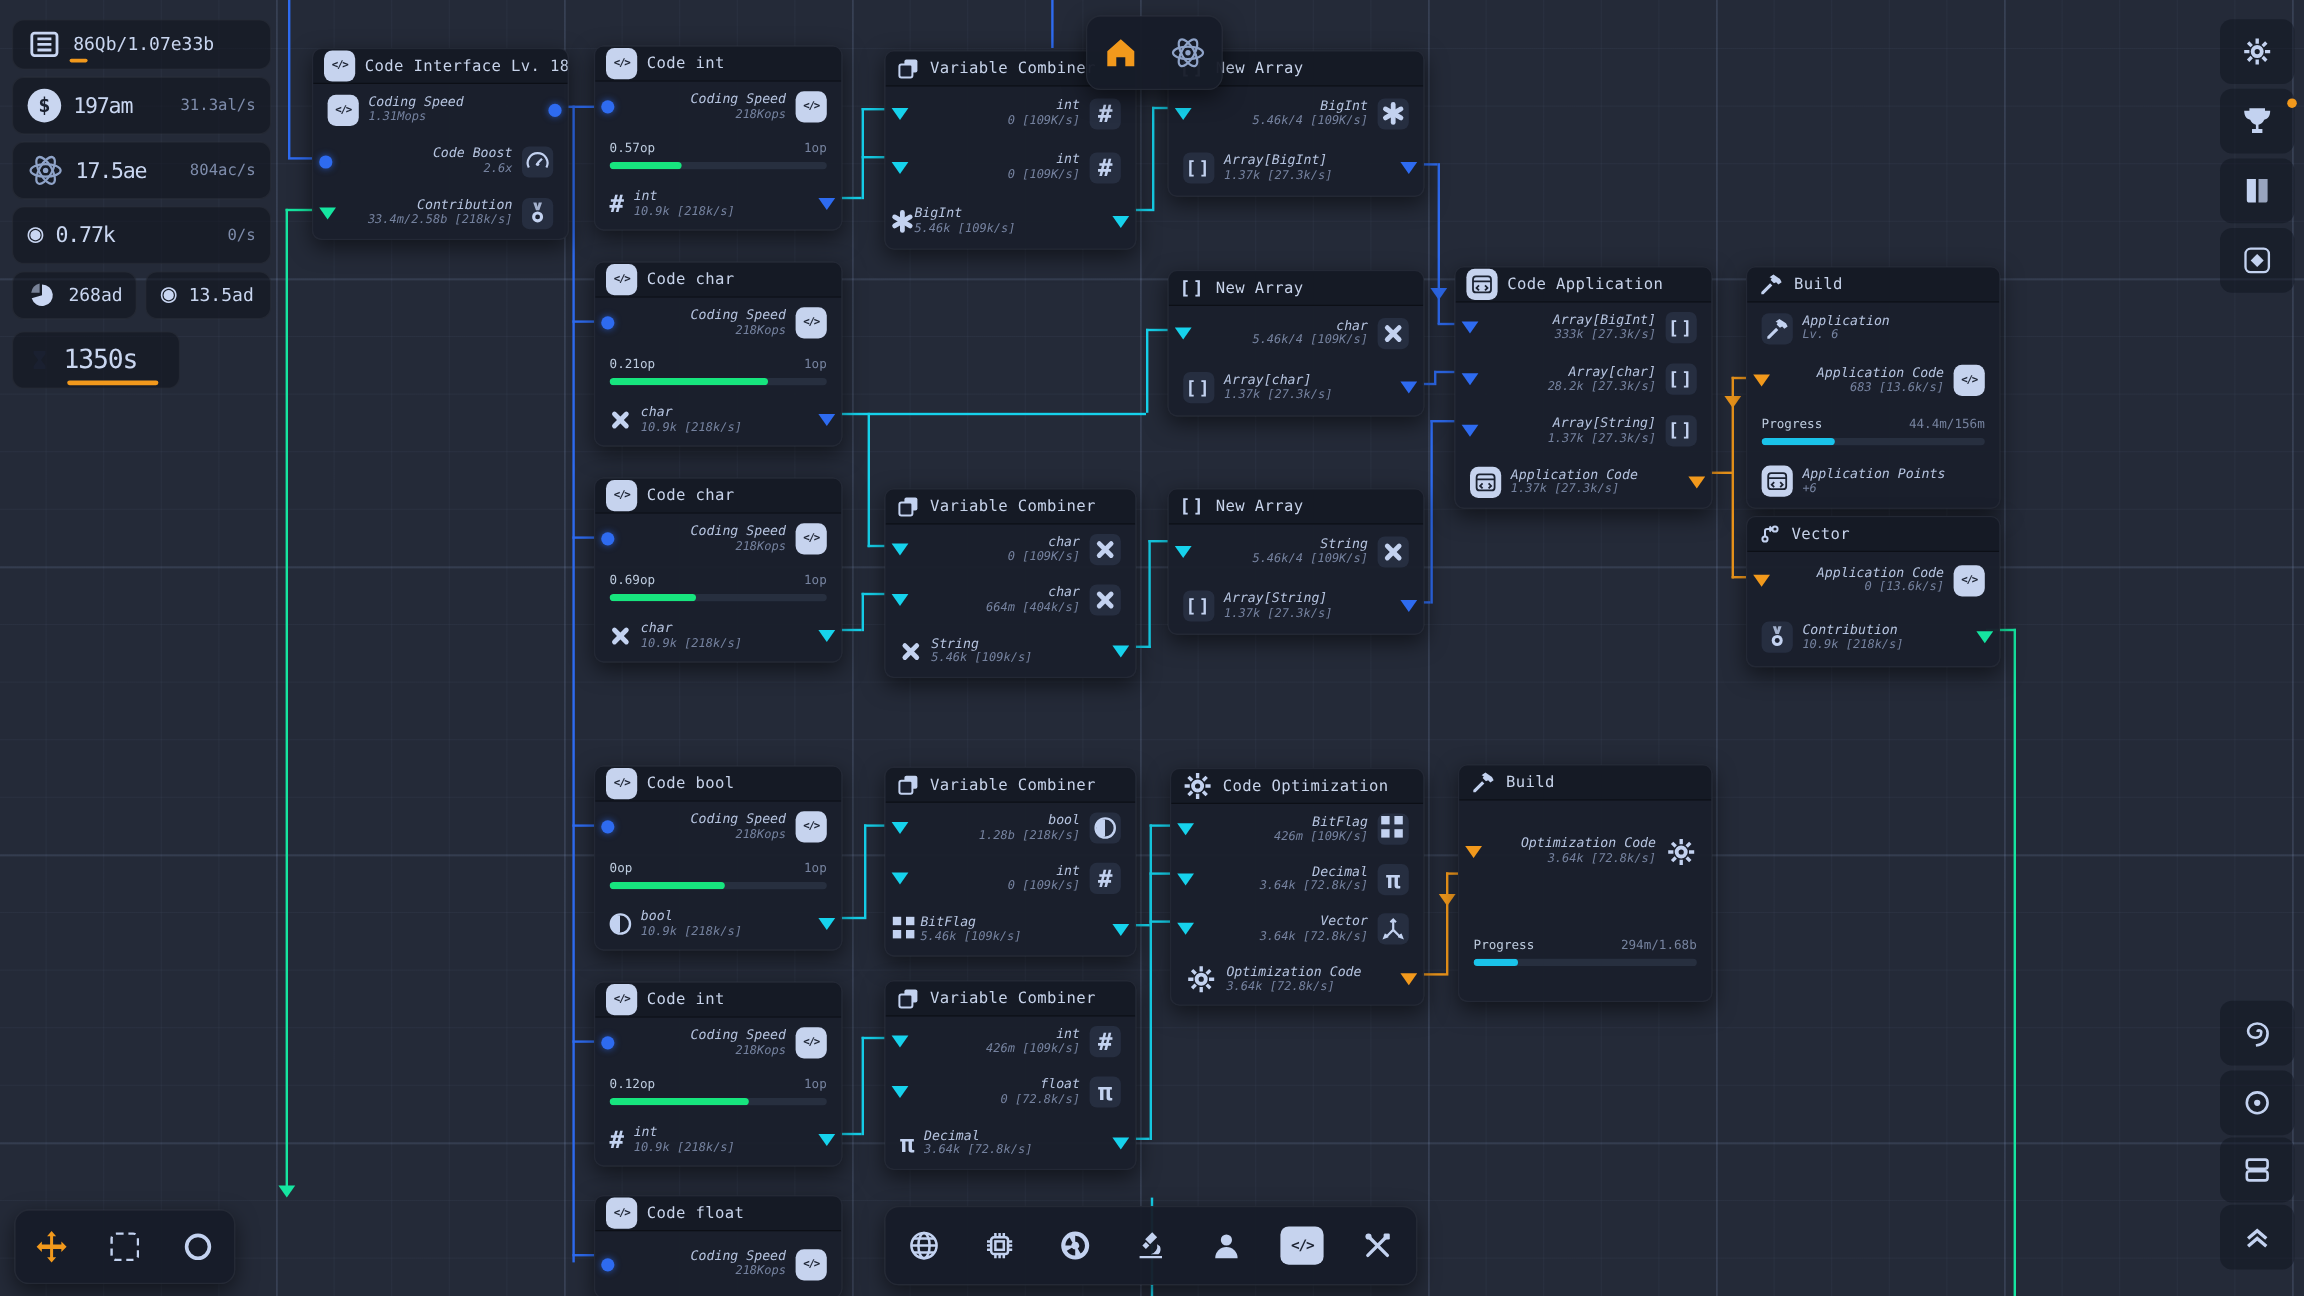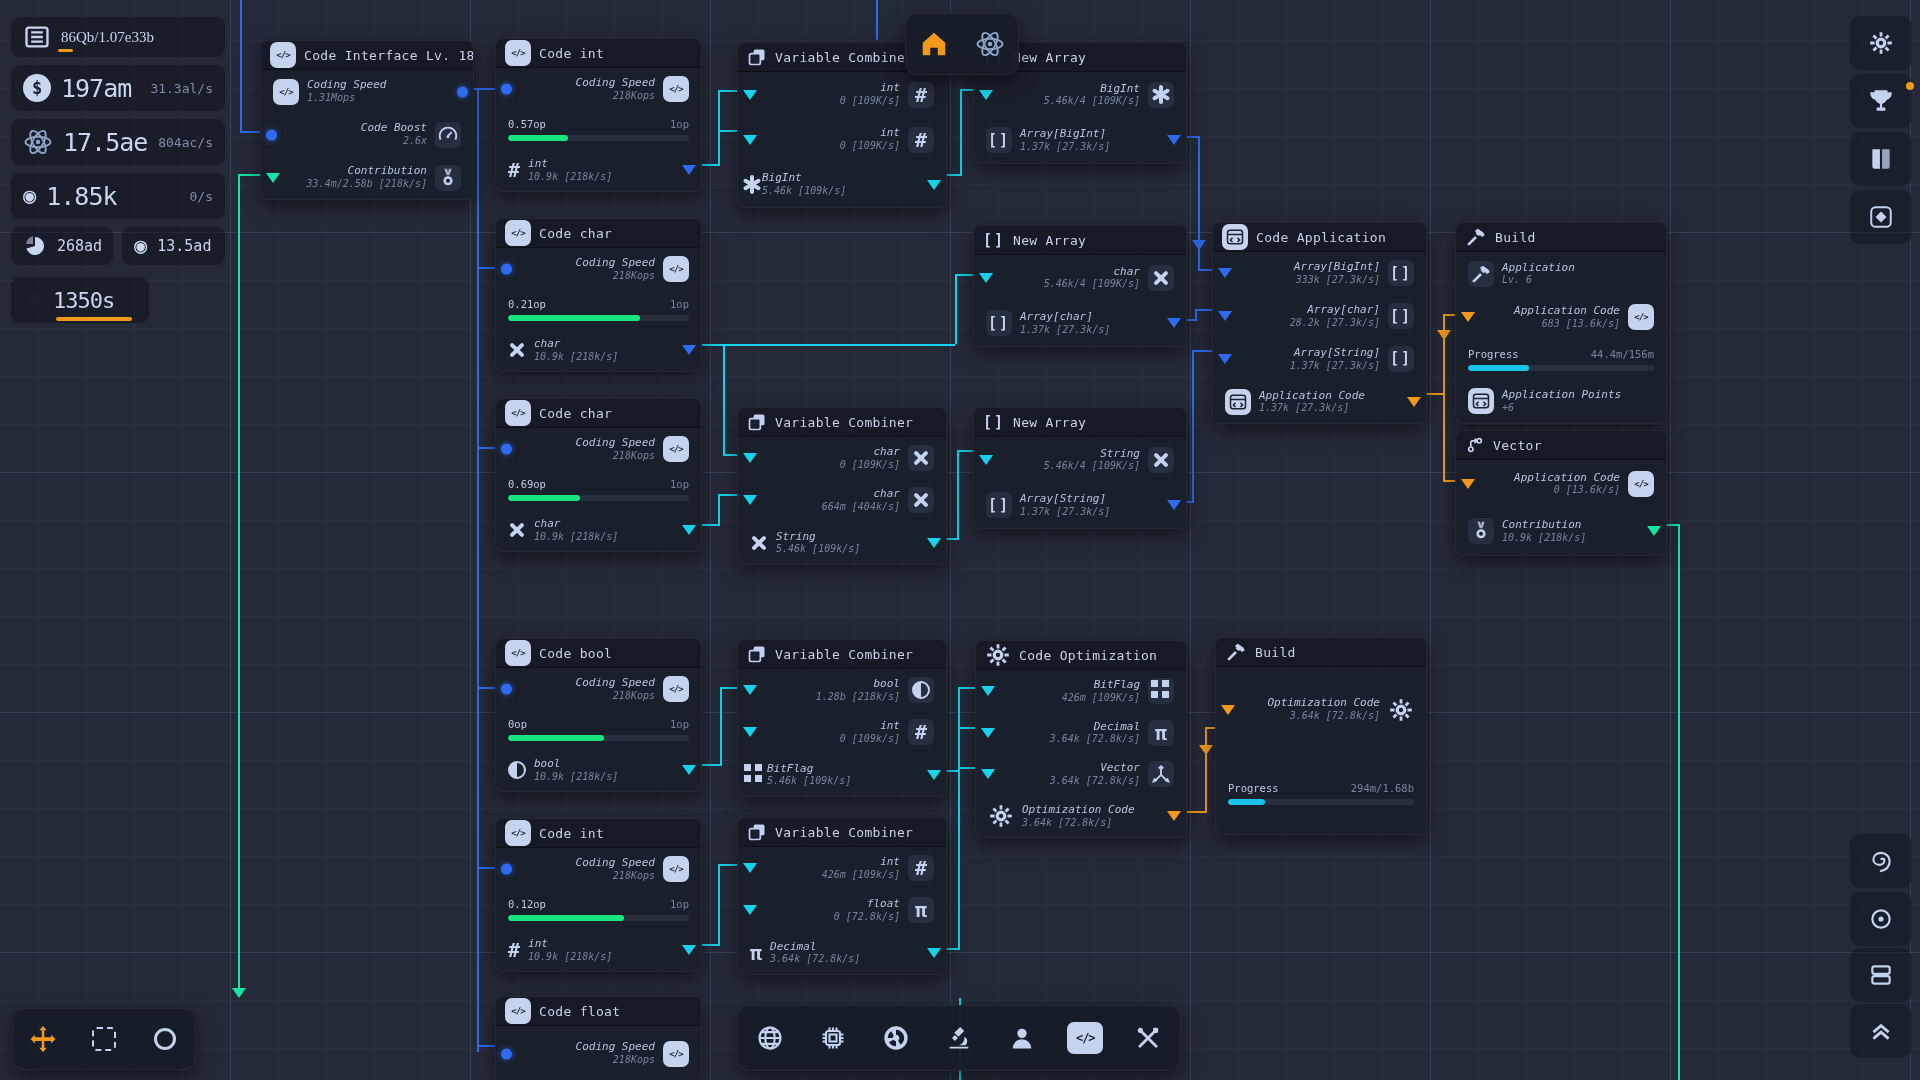--- a/index.html
+++ b/index.html
@@ -55,21 +55,21 @@
     box-shadow:11px 0 0 currentColor,0 11px 0 currentColor,11px 11px 0 currentColor,5px 5px 0 rgba(0,0,0,0);}
   .cssaster{position:relative;width:4px;height:19px;background:currentColor;border-radius:2px;}
   .cssaster::before,.cssaster::after{content:"";position:absolute;left:0;top:0;width:4px;height:19px;border-radius:2px;background:currentColor;}
   .cssaster::before{transform:rotate(60deg);} .cssaster::after{transform:rotate(-60deg);}
   .cssdollar{width:28px;height:28px;border-radius:50%;background:#c9d6f0;color:#1b2231;display:flex;align-items:center;justify-content:center;font-size:17px;font-weight:bold;}
   .cssmarquee{width:24px;height:24px;border:2px dashed currentColor;border-radius:5px;box-sizing:border-box;}
   .cssring{width:22px;height:22px;border:3px solid currentColor;border-radius:50%;box-sizing:border-box;}
   
   .rs-row{position:absolute;z-index:3;background:rgba(14,18,28,.55);border:1px solid rgba(255,255,255,.05);
           border-radius:10px;display:flex;align-items:center;gap:10px;padding:0 12px;box-sizing:border-box;}
-  .rs-big{font-size:25px;color:#c9d6f0;letter-spacing:-1px;white-space:nowrap;}
+  .rs-big{font-size:18px;color:#c9d6f0;letter-spacing:-1px;white-space:nowrap;}
   .rs-rate{margin-left:auto;font-size:13px;color:#7e8cab;white-space:nowrap;}
   .rs-text{font-size:15px;color:#c9d6f0;white-space:nowrap;}
   .rs-small{font-size:15px;color:#c9d6f0;white-space:nowrap;}
   .toolbar{position:absolute;z-index:6;background:rgba(23,28,41,.96);border:1px solid rgba(255,255,255,.06);
            border-radius:12px;box-shadow:0 6px 18px rgba(0,0,0,.5);display:flex;align-items:center;justify-content:space-around;}
   .tb-btn{display:flex;align-items:center;justify-content:center;width:46px;height:46px;border-radius:9px;cursor:pointer;}
   .side-btn{position:absolute;z-index:5;display:flex;align-items:center;justify-content:center;
             background:rgba(14,18,28,.45);border-radius:10px;cursor:pointer;}
   .notif{position:absolute;width:8px;height:8px;border-radius:50%;background:#f2991c;z-index:6;}
   .u-orange{position:absolute;background:#f2991c;border-radius:2px;z-index:4;}
@@ -883,21 +883,21 @@
             <span class="bt-l">Progress</span>
             <span class="bt-r">294m/1.68b</span>
           </div>
           <div class="track">
             <div class="fill" style="width: 20%; background: rgb(26, 195, 234);"></div>
           </div>
         </div>
       </div>
     </div>
   <div id="hud-layer">
-      <div class="rs-row abs" style="left: 10px; top: 16px; width: 216px; height: 42px; font-family: Liberation Serif, serif;">
+      <div class="rs-row abs" style="left: 10px; top: 16px; width: 216px; height: 42px;">
         <span class="icon">
           <svg width="28" height="28" viewBox="0 0 24 24" fill="none" stroke="#c9d6f2" stroke-width="2">
             <rect x="3" y="4" width="18" height="16" rx="2"></rect>
             <path d="M7 8h10M7 12h10M7 16h10"></path>
           </svg>
         </span>
         <span class="rs-text">86Qb/1.07e33b</span>
       </div>
       <div class="u-orange abs" style="left: 58px; top: 49px; width: 15px; height: 3px;"></div>
       <div class="rs-row abs" style="left: 10px; top: 64px; width: 216px; height: 48px;">
@@ -916,21 +916,21 @@
             <circle cx="12" cy="12" r="1.8" fill="#8fa3c8" stroke="none"></circle>
           </svg>
         </span>
         <span class="rs-big">17.5ae</span>
         <span class="rs-rate">804ac/s</span>
       </div>
       <div class="rs-row abs" style="left: 10px; top: 172px; width: 216px; height: 48px;">
         <span class="icon">
           <span class="glyph" style="font-size: 22px; color: rgb(201, 214, 242);">◉</span>
         </span>
-        <span class="rs-big">1.85k</span>
+        <span class="rs-big">0.77k</span>
         <span class="rs-rate">0/s</span>
       </div>
       <div class="rs-row abs" style="left: 10px; top: 226px; width: 104px; height: 40px;">
         <span class="icon">
           <svg width="24" height="24" viewBox="0 0 24 24" fill="#c9d6f2">
             <path d="M12 3a9 9 0 1 1-8.6 11.6L12 12V3Z"></path>
             <path d="M10 2.2A9 9 0 0 0 3 10h7V2.2Z" opacity=".55"></path>
           </svg>
         </span>
         <span class="rs-small">268ad</span>

